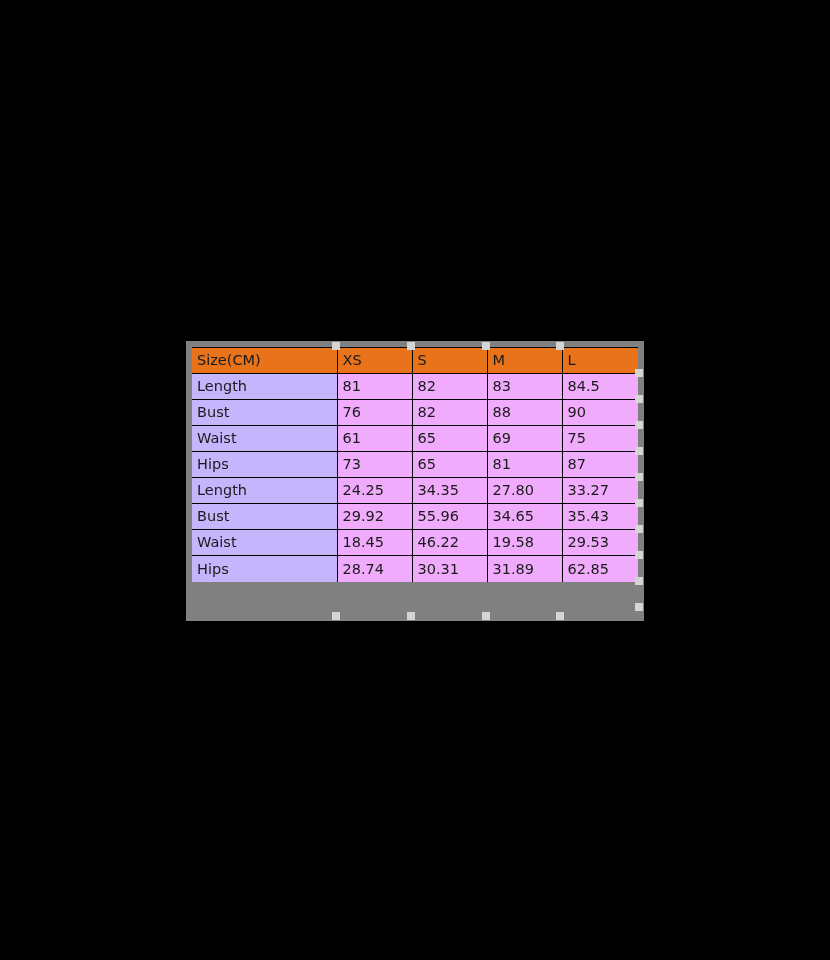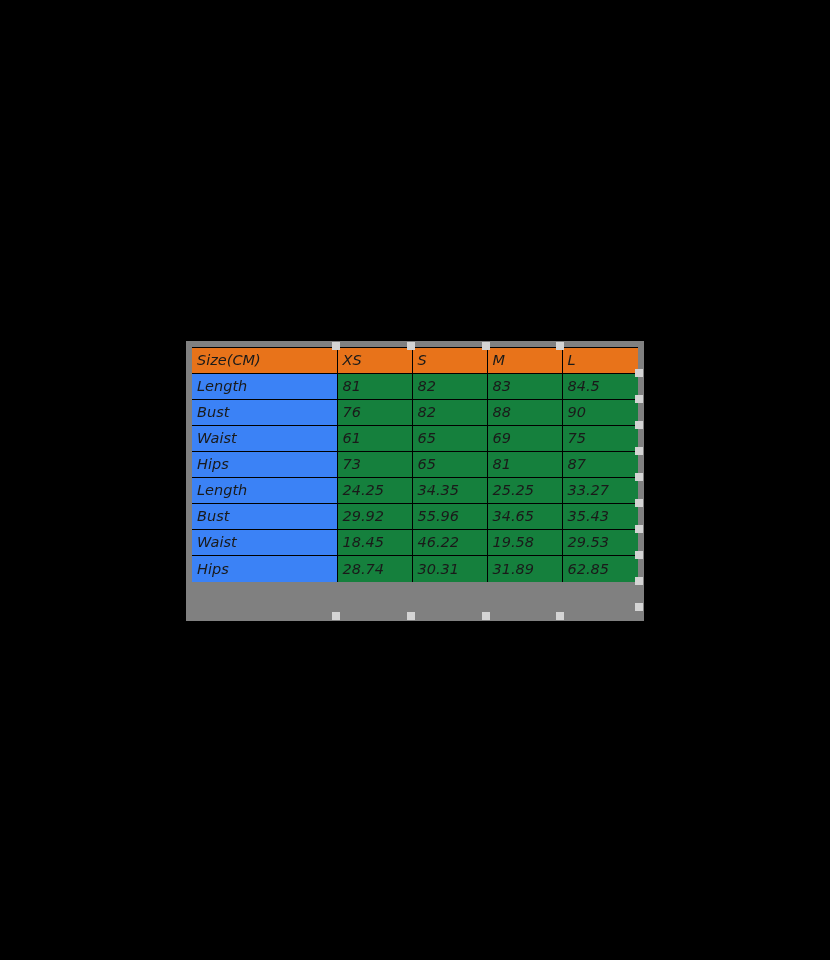--- a/index.html
+++ b/index.html
@@ -52,43 +52,42 @@
     font-size: 14.5px;
     line-height: 1;
     color: #1a1a1a;
     padding: 0 0 0 5px;
     vertical-align: middle;
     border-top: 1px solid #000000;
     border-right: 1px solid #000000;
     box-sizing: border-box;
     white-space: nowrap;
     overflow: hidden;
-    font-style: italic;
   }
 
   
   .size-table col.c-label { width: 145px; }
   .size-table col.c-size  { width: 75px; }
   .size-table col.c-last  { width: 76px; }
 
   
   .size-table td.label {
-    background: #3b82f6;
+    background: #c4b5fd;
     border-top-color: #000000;
     border-right: 1px solid #000000;
   }
 
   
   .size-table tr.header td {
     background: #E8731A;
   }
 
   
   .size-table td.value {
-    background: #15803d;
+    background: #f0abfc;
   }
 
   
   .size-table td.last {
     border-right: none;
   }
 
   
   .size-table tr:first-child td {
     border-top: 1px solid #000000;
@@ -150,21 +149,21 @@
           <td class="label">Hips</td>
           <td class="value">73</td>
           <td class="value">65</td>
           <td class="value">81</td>
           <td class="value last">87</td>
         </tr>
         <tr class="data">
           <td class="label">Length</td>
           <td class="value">24.25</td>
           <td class="value">34.35</td>
-          <td class="value">25.25</td>
+          <td class="value">27.80</td>
           <td class="value last">33.27</td>
         </tr>
         <tr class="data">
           <td class="label">Bust</td>
           <td class="value">29.92</td>
           <td class="value">55.96</td>
           <td class="value">34.65</td>
           <td class="value last">35.43</td>
         </tr>
         <tr class="data">

